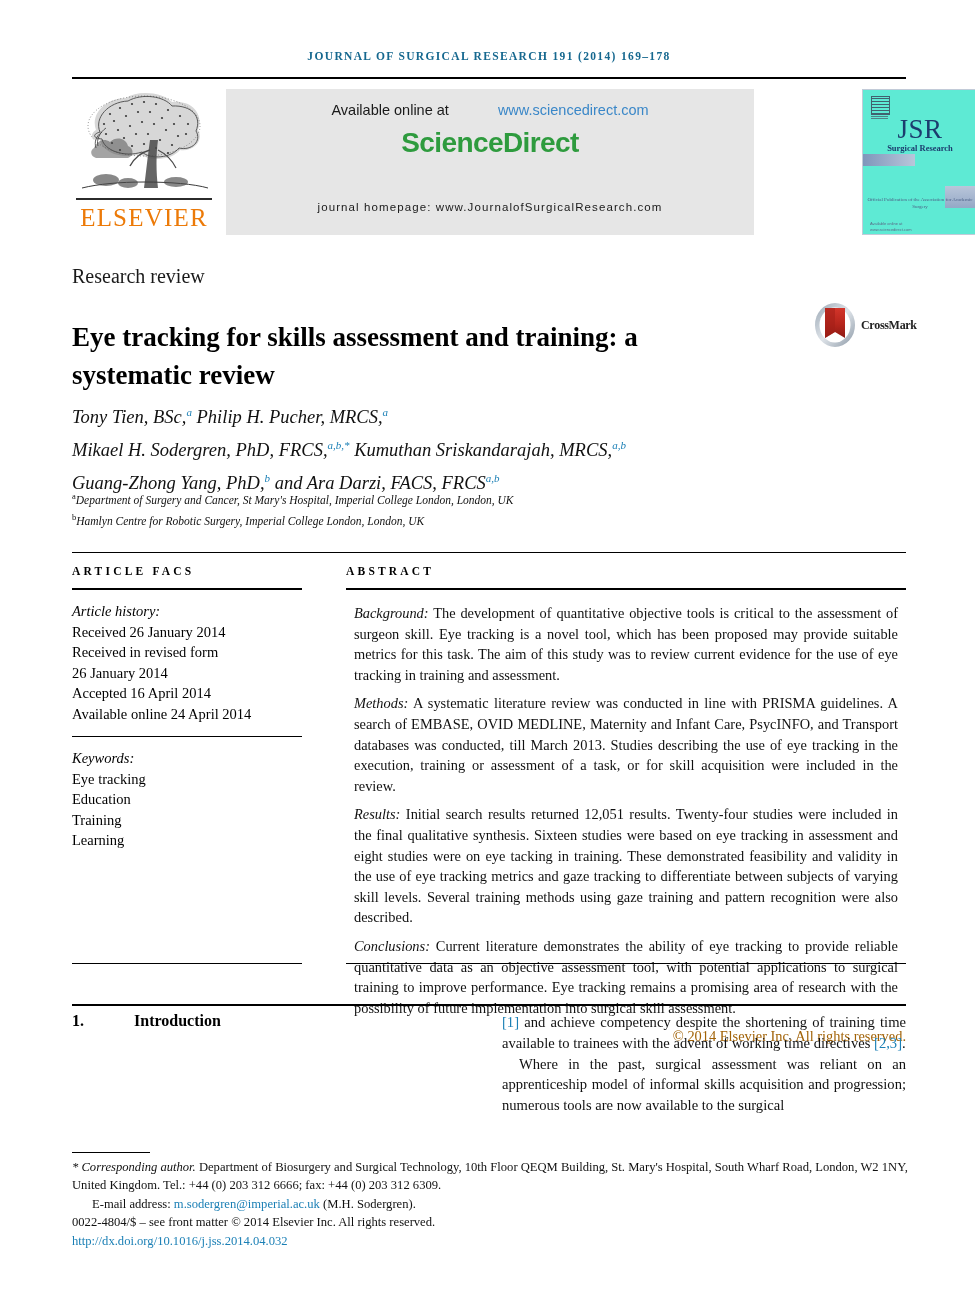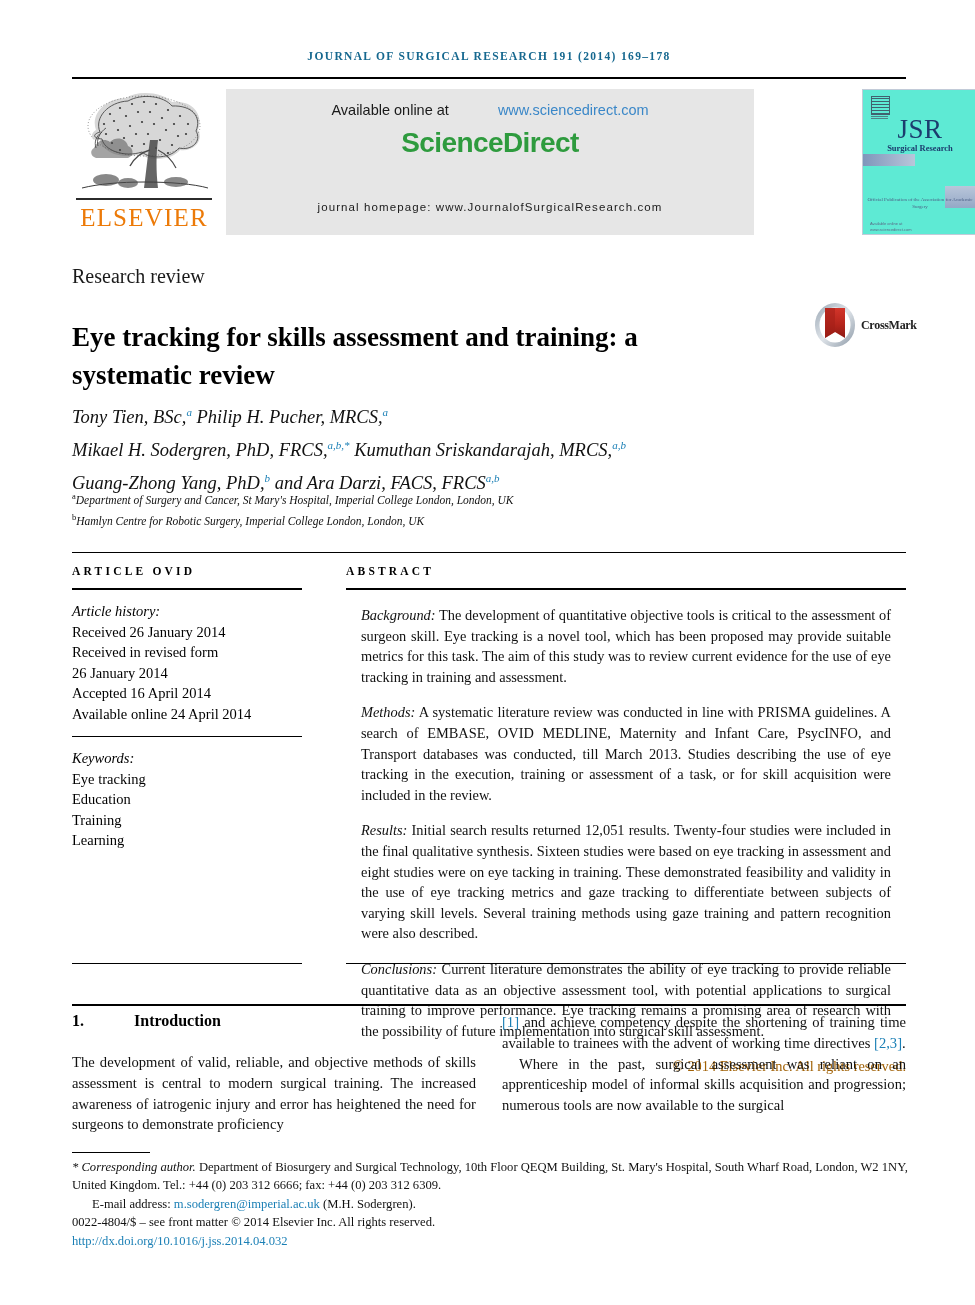--- a/index.html
+++ b/index.html
@@ -270,21 +270,21 @@
   .info-block .it { font-style: italic; }
 
   .abstract {
     margin-top: 13px;
     font-family: "Liberation Serif", serif;
     font-size: 14.4px;
     line-height: 20.6px;
     text-align: justify;
     color: #111;
   }
-  .abstract p { margin: 15px; }
+  .abstract p { margin: 8px; }
   .abstract .lead { font-style: italic; }
   .copyright {
     margin-top: 3px;
     text-align: right;
     font-family: "Liberation Serif", serif;
     font-size: 14.4px;
     color: #a16207;
   }
 
   .rule-abs-bottom {
@@ -477,21 +477,21 @@
     </svg>
     <div class="cm-text">CrossMark</div>
   </div>
 
   <div class="authors">Tony Tien, BSc,<sup>a</sup> Philip H. Pucher, MRCS,<sup>a</sup><br>Mikael H. Sodergren, PhD, FRCS,<sup>a,b,*</sup> Kumuthan Sriskandarajah, MRCS,<sup>a,b</sup><br>Guang-Zhong Yang, PhD,<sup>b</sup> and Ara Darzi, FACS, FRCS<sup>a,b</sup></div>
   <div class="affil"><sup>a</sup>Department of Surgery and Cancer, St Mary's Hospital, Imperial College London, London, UK<br><sup>b</sup>Hamlyn Centre for Robotic Surgery, Imperial College London, London, UK</div>
 
   <div class="rule-info"></div>
 
   <div class="col-left">
-    <div class="sec-label">ARTICLE OVID</div>
+    <div class="sec-label">ARTICLE FACS</div>
     <div class="hair"></div>
     <div class="info-block">
       <div class="it">Article history:</div>
       <div>Received 26 January 2014</div>
       <div>Received in revised form</div>
       <div>26 January 2014</div>
       <div>Accepted 16 April 2014</div>
       <div>Available online 24 April 2014</div>
     </div>
     <div class="hair-thin"></div>
@@ -519,23 +519,20 @@
   <div class="rule-left-bottom"></div>
   <div class="rule-abs-bottom"></div>
 
   <div class="rule-body"></div>
 
   <div class="body-left">
     <div class="sec-head">
       <span class="sec-num">1.</span>
       <span>Introduction</span>
     </div>
-    <div class="body-text" style="margin-top:22px;">
-      <p>The development of valid, reliable, and objective methods of skills assessment is central to modern surgical training. The increased awareness of iatrogenic injury and error has heightened the need for surgeons to demonstrate proficiency</p>
-    </div>
   </div>
 
   <div class="body-right">
     <div class="body-text">
       <p><span class="ref">[1]</span><span> and achieve competency despite the shortening of training time available to trainees with the advent of working time directives </span><span class="ref">[2,3]</span><span>.</span></p>
       <p class="indent">Where in the past, surgical assessment was reliant on an apprenticeship model of informal skills acquisition and progression; numerous tools are now available to the surgical</p>
     </div>
   </div>
 
   <div class="fn-rule"></div>

